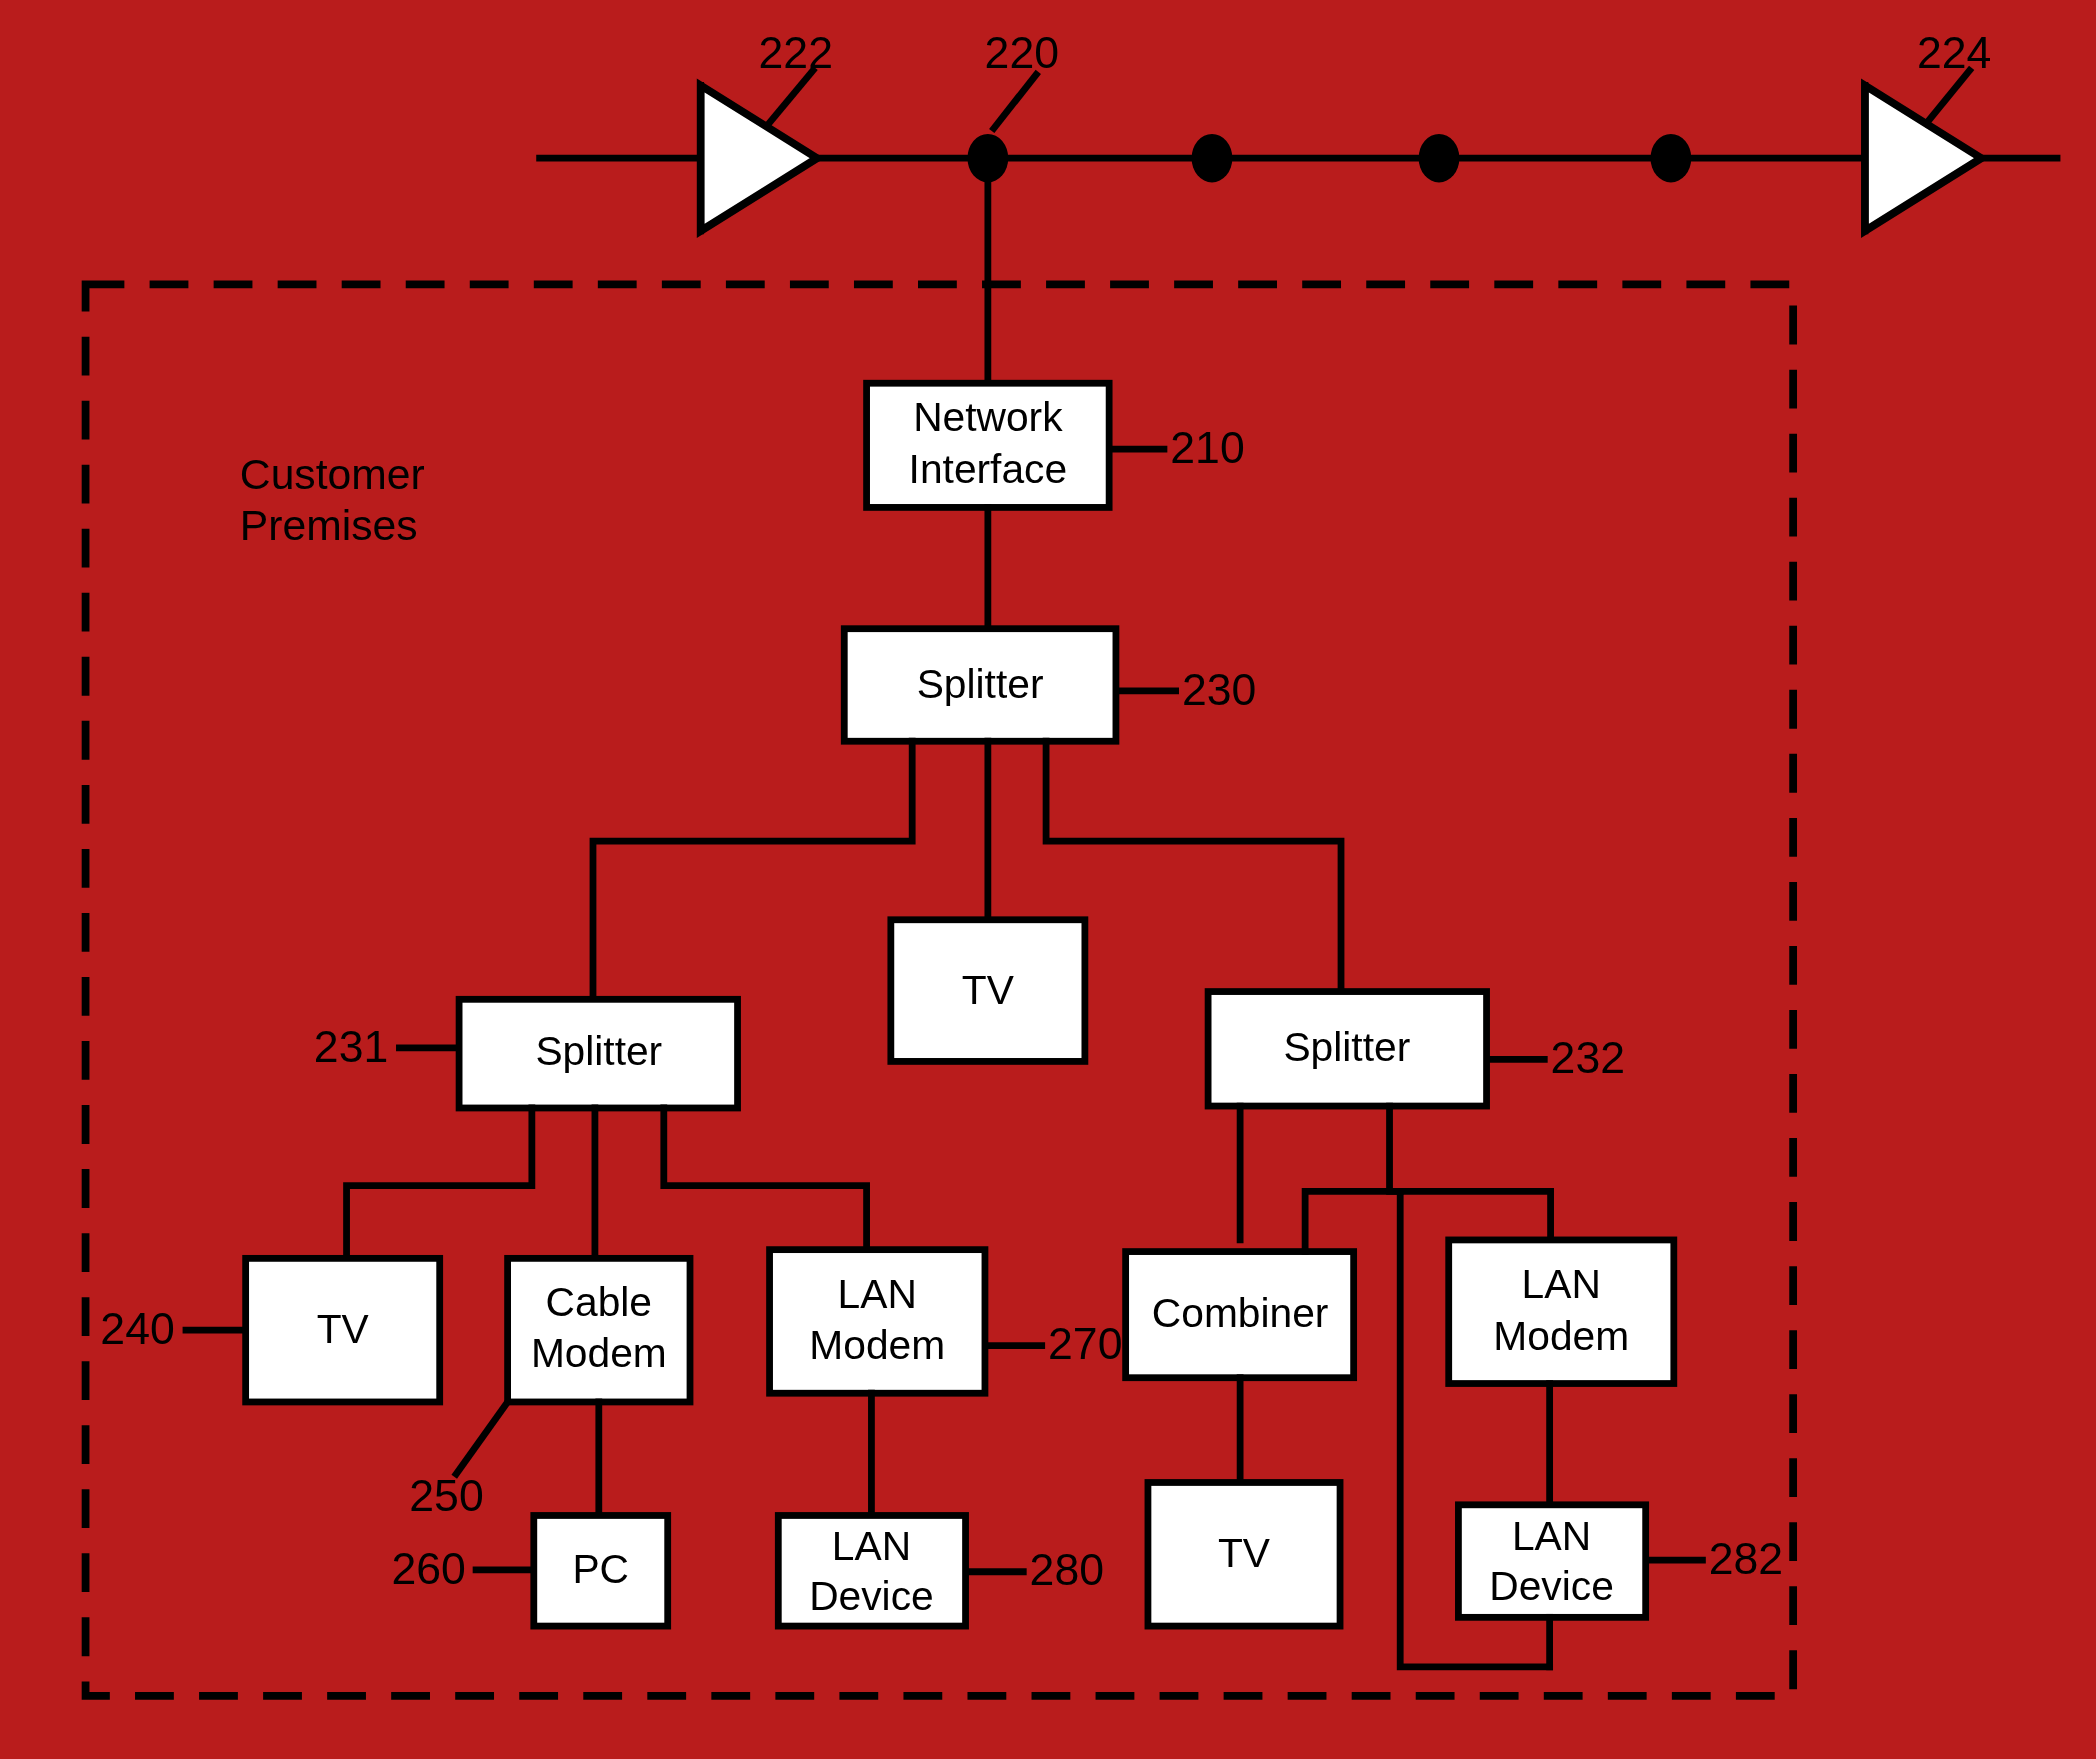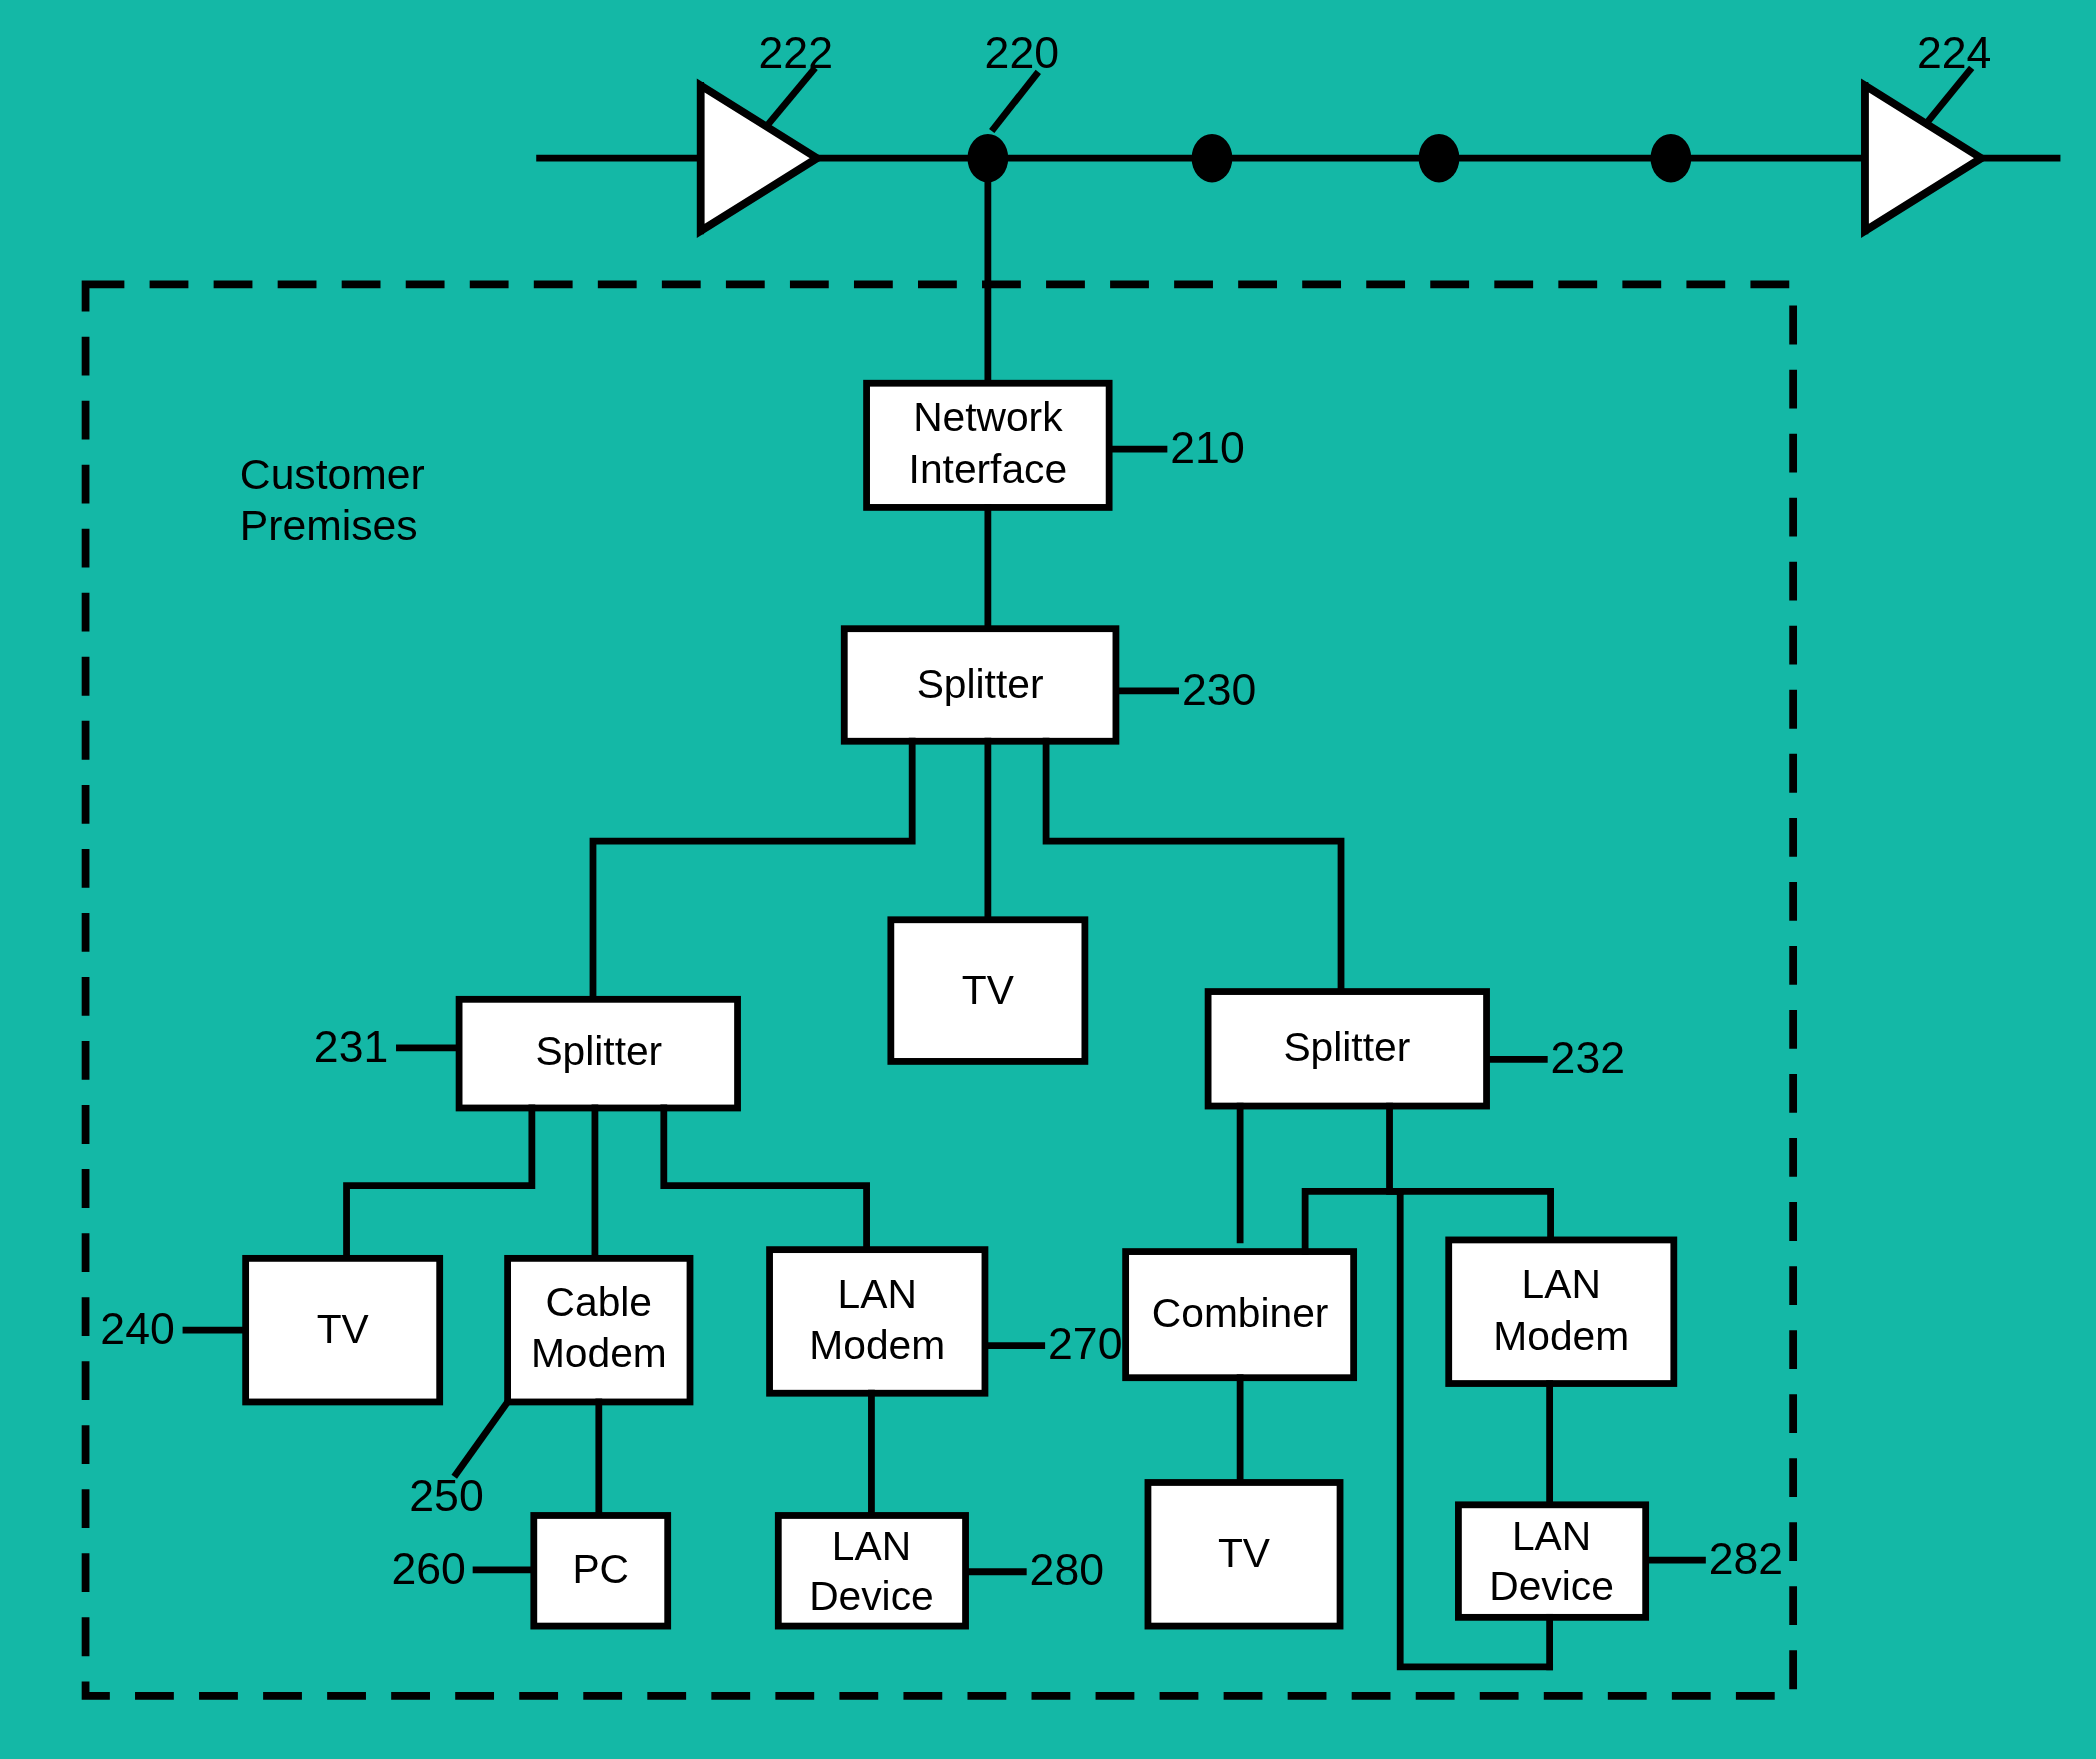--- a/index.html
+++ b/index.html
@@ -10,21 +10,21 @@
   body {
     width: 2097px;
     height: 1759px;
     font-family: "Liberation Sans", sans-serif;
     overflow: hidden;
   }
   #figure-root {
     position: relative;
     width: 2097px;
     height: 1759px;
-    background: #14b8a6;
+    background: #b91c1c;
   }
   svg#diagram {
     display: block;
     width: 2097px;
     height: 1759px;
   }
   .wire {
     stroke: #000000;
     stroke-width: 7;
     fill: none;

